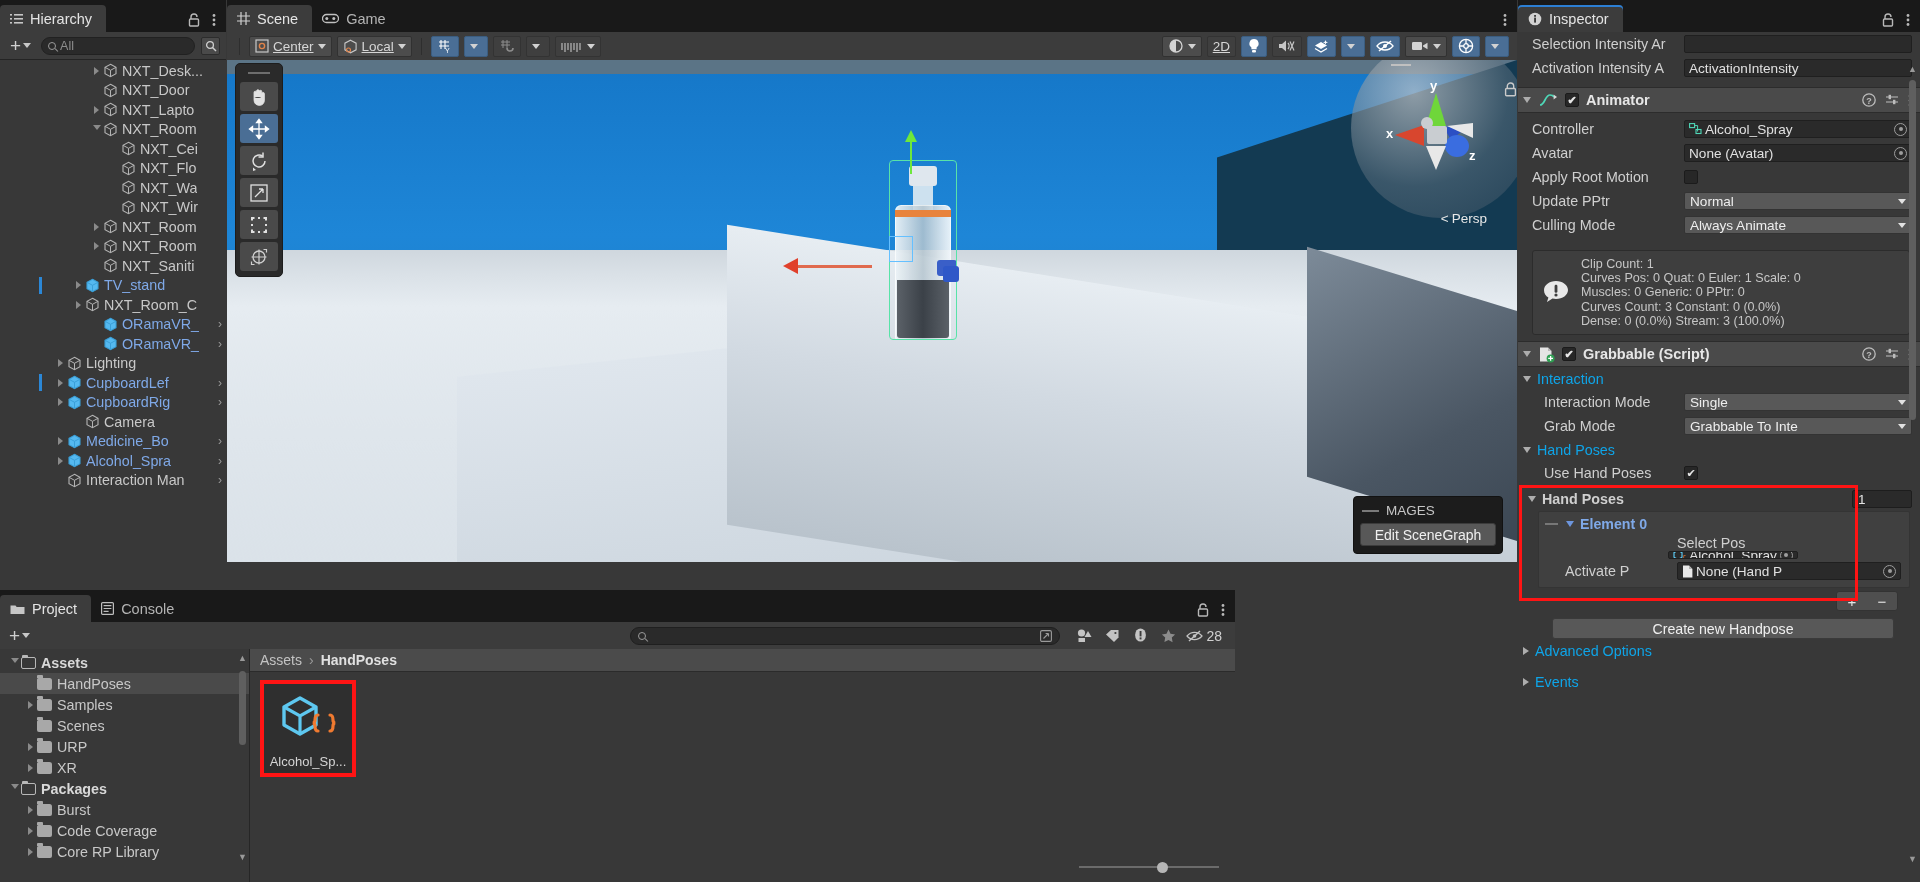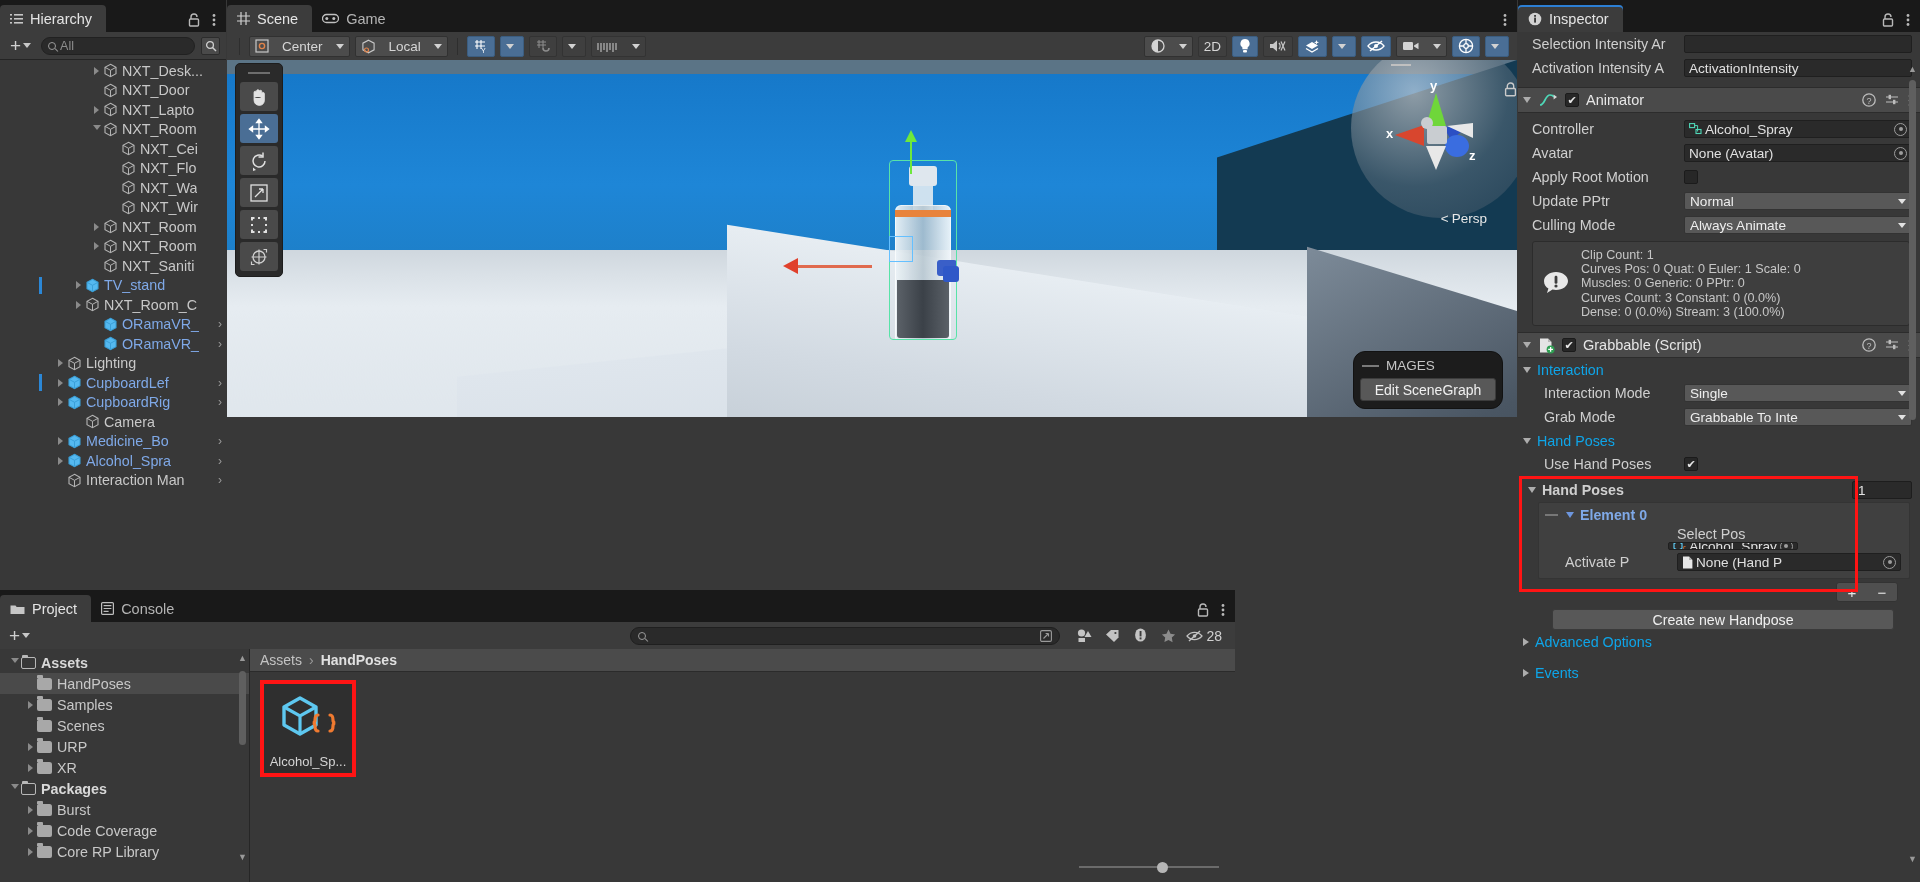--- a/index.html
+++ b/index.html
@@ -59,26 +59,26 @@
   }
   .trow .selbar { position:absolute; left:39px; top:1px; width:3px; height:17px; background:#2b87d6; }
   .tw { width:13px; flex:none; display:flex; align-items:center; justify-content:center; }
   .arrow { width:0;height:0;border-top:4px solid transparent;border-bottom:4px solid transparent;border-left:5.5px solid #8a8a8a; }
   .arrow.open { border-left:4px solid transparent;border-right:4px solid transparent;border-top:5.5px solid #8a8a8a; }
   .go-ico { width:15px;height:15px;flex:none;margin-right:4px;display:flex;align-items:center;justify-content:center; }
   .trow.prefab .lbl { color:#7fa9e8; }
   .lbl { overflow:hidden; }
 
   
-  #scenepanel { position:absolute; left:227px; top:0; width:1290px; height:417px; background:#383838;text-align:center; }
+  #scenepanel { position:absolute; left:227px; top:0; width:1290px; height:562px; background:#383838;text-align:center; }
   #scenepanel .tabbar { background:#191919; }
   .sv-toolrow { height:28px; background:#3c3c3c; display:flex; align-items:center; padding:0 8px; gap:5px; }
   .tbtn {
     height:21px; min-width:24px; padding:0 5px; background:#4c4c4c; border:1px solid #313131;
-    border-radius:2px; display:flex; align-items:center; gap:13px; font-size:13.5px; color:#d6d6d6;
+    border-radius:2px; display:flex; align-items:center; gap:4px; font-size:13.5px; color:#d6d6d6;text-decoration:underline;
   }
   .tbtn.blue { background:#4a6e95; border-color:#3b5d80; }
   .tbtn.flat { background:#3f3f3f; border-color:#333; }
   .tbtn .cdn { width:0;height:0;border-left:4px solid transparent;border-right:4px solid transparent;border-top:5px solid #d2d2d2; }
   .sep { width:1px; height:17px; background:#2e2e2e; margin:0 4px; }
 
   .sceneview {
     position:absolute; left:0; top:60px; right:0; bottom:0; overflow:hidden;
     background:linear-gradient(#1577c8 0%, #1e86d7 35%, #1d7ec6 60%, #1a6fae 100%);
   }
@@ -145,21 +145,21 @@
   }
   .orient .sphere {
     position:absolute; right:-30px; top:-30px; width:180px; height:180px; border-radius:50%;
     background:radial-gradient(circle at 35% 30%, rgba(190,195,200,.72), rgba(90,110,125,.55) 55%, rgba(55,75,92,.5));
   }
   .axis-lbl { position:absolute; font-size:13px; color:#fff; font-weight:bold; }
   .persp { position:absolute; right:14px; bottom:-28px; font-size:13.5px; color:#e8e8e8; }
 
   .mages-ov {
     position:absolute; right:14px; bottom:8px; width:150px; background:#1c1c1c;
-    border:1px solid #121212; border-radius:12px; padding:5px 6px 7px;
+    border:1px solid #121212; border-radius:4px; padding:5px 6px 7px;
   }
   .mages-ov .hd { display:flex; align-items:center; gap:7px; font-size:13.5px; color:#c5c5c5; padding:1px 2px 5px; }
   .mages-ov .grip2 { width:17px;height:0;border-top:2px solid #7a7a7a; box-shadow:0 4px 0 -2px #7a7a7a; }
   .mages-ov .btn {
     height:23px; background:#585858; border:1px solid #3c3c3c; border-radius:3px;
     display:flex; align-items:center; justify-content:center; font-size:14px; color:#f0f0f0;
   }
 
   
   #project { position:absolute; left:0; top:590px; width:1235px; height:292px; background:#383838; }
@@ -205,30 +205,30 @@
   .ir .dd { flex:1; height:18px; background:#585858; border:1px solid #333; border-radius:2px; display:flex; align-items:center; padding:0 5px; font-size:13.6px; color:#eee; }
   .ir .dd .cdn { margin-left:auto; width:0;height:0;border-left:4px solid transparent;border-right:4px solid transparent;border-top:5px solid #e2e2e2; }
   .objref-dot { width:13px;height:13px;border-radius:50%;border:1.4px solid #9d9d9d; flex:none; margin-left:auto; display:flex;align-items:center;justify-content:center;}
   .objref-dot i { width:4px;height:4px;border-radius:50%;background:#9d9d9d; display:block;}
   .chk { width:14px;height:14px;background:#272727;border:1px solid #1b1b1b;border-radius:2px; display:flex;align-items:center;justify-content:center; flex:none;}
   .chk.on::after { content:"✔"; font-size:11px; color:#e6e6e6; line-height:1; }
 
   .comp-header {
     height:26px; background:#4a4a4a; display:flex; align-items:center; gap:7px;
     padding:0 8px 0 5px; border-top:1px solid #2c2c2c; border-bottom:1px solid #2c2c2c;
-    font-size:14.5px; font-weight:normal; color:#e6e6e6;
+    font-size:14.5px; font-weight:bold; color:#e6e6e6;
   }
   .comp-header .right { margin-left:auto; display:flex; align-items:center; gap:9px; color:#bdbdbd; font-size:13px; }
   .foldout { width:0;height:0;border-left:4.5px solid transparent;border-right:4.5px solid transparent;border-top:6px solid #adadad; flex:none; }
   .foldout.closed { border-left:6px solid #adadad;border-top:4.5px solid transparent;border-bottom:4.5px solid transparent;border-right:none; }
 
   .grp { height:23px; display:flex; align-items:center; gap:6px; padding:0 8px 0 5px; font-size:14.3px; color:#0ea5e9; }
 
   .helpbox {
-    margin:4px 10px 6px 14px; min-height:84px; background:#3e3e3e; border:1px solid #2c2c2c;
+    margin:13px 10px 6px 14px; min-height:84px; background:#3e3e3e; border:1px solid #2c2c2c;
     border-radius:3px; display:flex; align-items:center; gap:10px; padding:6px 8px;
   }
   .helpbox .ic { width:30px;height:30px;flex:none; }
   .helpbox .txt { font-size:12.6px; color:#c6c6c6; line-height:14.2px; }
 
   .redbox { position:absolute; border:3px solid #ff1414; pointer-events:none; }
 
   .arr-list { margin:0 10px 0 20px; background:#404040; border:1px solid #343434; border-radius:2px; }
   .el-row { height:23px; display:flex; align-items:center; gap:6px; padding:0 6px; font-size:14.2px; color:#7fa9e8; font-weight:bold;}
   .el-row .drag { width:13px; height:0; border-top:2px solid #777; box-shadow:0 4px 0 -2px #777; flex:none; margin-right:2px;}

